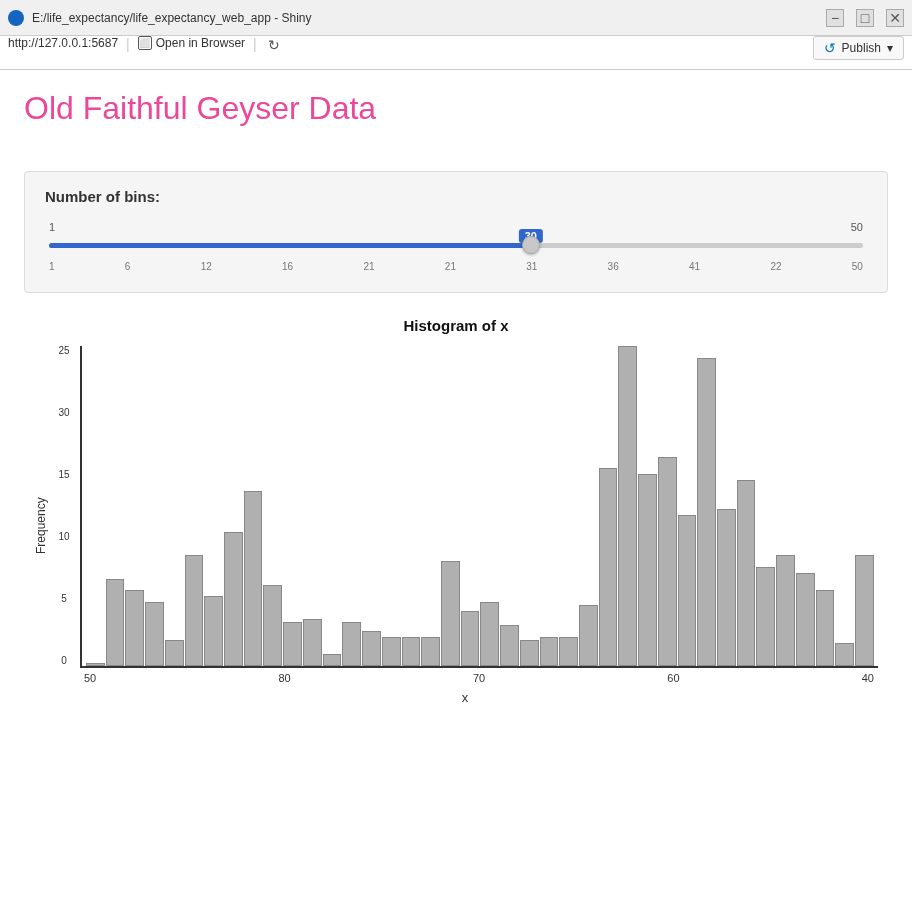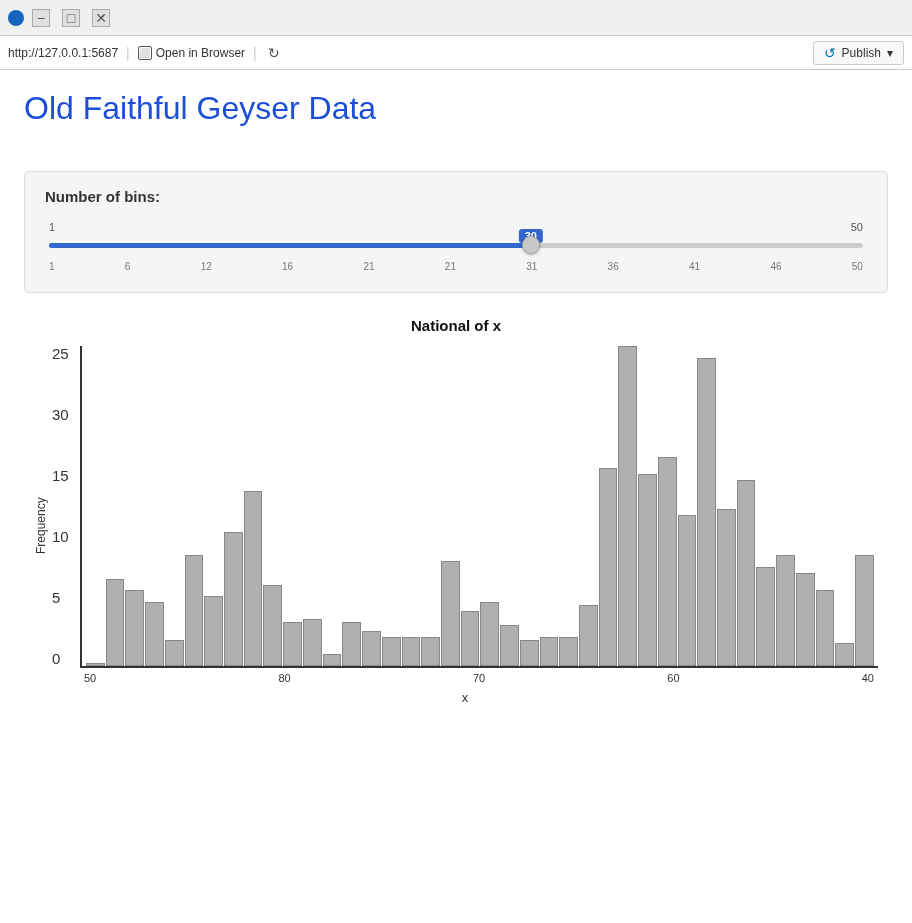--- a/index.html
+++ b/index.html
@@ -47,21 +47,21 @@
       color: #555;
       cursor: pointer;
       border: 1px solid #aaa;
       background: #e0e0e0;
     }
 
     
     .address-bar {
       background: #ffffff;
       display: flex;
-      align-items: center;
+      align-items: flex-start;
       padding: 0 8px;
       height: 34px;
       border-bottom: 1px solid #ccc;
       gap: 8px;
     }
     .address-url {
       font-size: 12px;
       color: #333;
       flex-shrink: 0;
     }
@@ -118,21 +118,21 @@
     
     .main-content {
       background: #ffffff;
       padding: 20px 24px;
       min-height: 853px;
     }
 
     .app-title {
       font-size: 32px;
       font-weight: 400;
-      color: #1d4ed8;
+      color: #ec4899;
       margin-bottom: 16px;
     }
 
     .description-box {
       border: 2px dashed #3333cc;
       border-radius: 2px;
       padding: 12px 14px;
       margin-bottom: 20px;
       font-size: 14px;
       color: #333;
@@ -262,23 +262,23 @@
     }
     .y-axis {
       display: flex;
       flex-direction: column-reverse;
       justify-content: space-between;
       width: 28px;
       padding-bottom: 0;
       flex-shrink: 0;
     }
     .y-tick {
-      font-size: 15px;
-      color: #333;
-      text-align: left;
+      font-size: 10px;
+      color: #333;
+      text-align: center;
       padding-right: 4px;
       line-height: 1;
     }
     .histogram-plot {
       flex: 1;
       position: relative;
       border-left: 2px solid #333;
       border-bottom: 2px solid #333;
     }
     .bars-container {
@@ -306,20 +306,21 @@
       font-size: 13px;
       color: #333;
       margin-top: 6px;
     }
   </style>
 </head>
 <body>
 
 <div class="title-bar">
   <div class="title-bar-icon"></div>
+  <span class="title-bar-text">E:/life_expectancy/life_expectancy_web_app - Shiny</span>
   <div class="title-bar-controls">
     <div class="win-btn">−</div>
     <div class="win-btn">□</div>
     <div class="win-btn">✕</div>
   </div>
 </div>
 
 <div class="address-bar">
   <span class="address-url">http://127.0.0.1:5687</span>
   <span class="address-sep">|</span>
@@ -361,29 +362,29 @@
         <div class="slider-ticks">
           <span class="slider-tick">1</span>
           <span class="slider-tick">6</span>
           <span class="slider-tick">12</span>
           <span class="slider-tick">16</span>
           <span class="slider-tick">21</span>
           <span class="slider-tick">21</span>
           <span class="slider-tick">31</span>
           <span class="slider-tick">36</span>
           <span class="slider-tick">41</span>
-          <span class="slider-tick">46</span>
+          <span class="slider-tick">22</span>
           <span class="slider-tick">50</span>
         </div>
       </div>
     </div>
   </div>
 
   <div class="histogram-section">
-    <div class="histogram-title">National of x</div>
+    <div class="histogram-title">Histogram of x</div>
     <div class="histogram-wrapper">
       <div class="y-axis-label">Frequency</div>
       <div class="chart-area">
         <div class="chart-body">
 
           <div class="y-axis" style="height:320px;">
             <div class="y-tick">0</div>
             <div class="y-tick">5</div>
             <div class="y-tick">10</div>
             <div class="y-tick">15</div>

